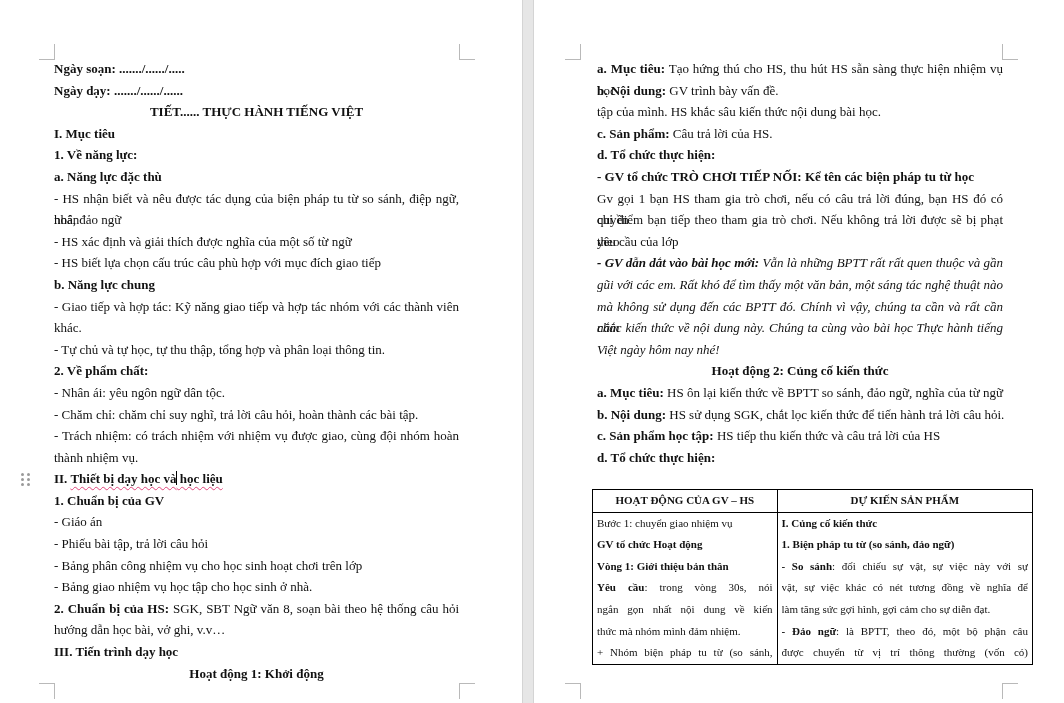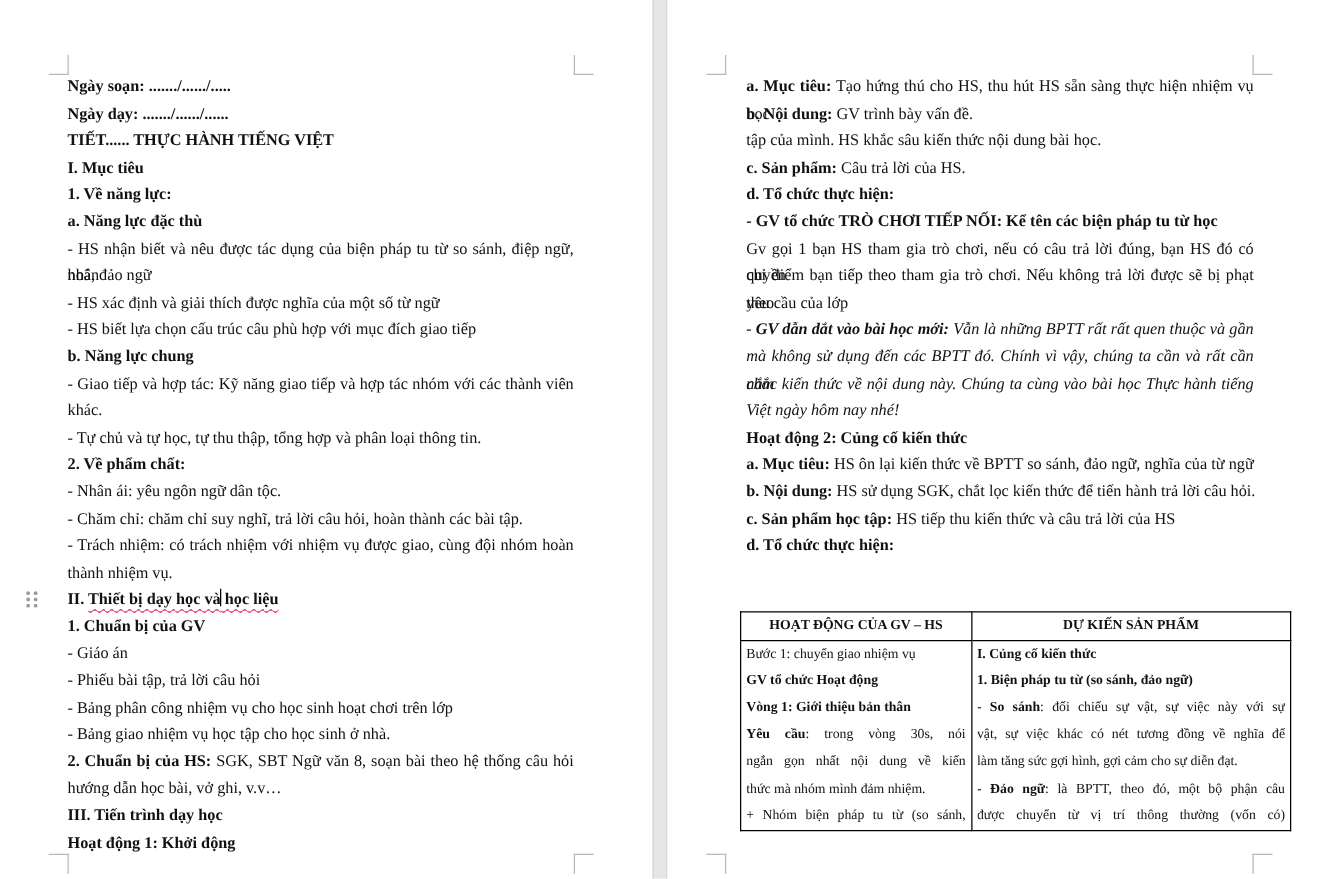--- a/index.html
+++ b/index.html
@@ -18,21 +18,21 @@
   .corner.br { border-left-width: 1px; border-top-width: 1px; }
 
   .content { position: absolute; font-size: 13px; line-height: 21.6px; font-family: Liberation Serif, serif; }
   .left-content { left: 54px; top: 58px; width: 405px; }
   .right-content { left: 597px; top: 58px; width: 406px; }
 
   .line { white-space: nowrap; height: 21.6px; }
   .just { text-align: justify; text-align-last: justify; white-space: normal; }
   .b { font-weight: bold; }
   .i { font-style: italic; }
-  .center { }
+  .center { text-align: center; }
   .squiggle { text-decoration: underline wavy #e0457b; text-decoration-thickness: 1px; text-underline-offset: 3px; }
   .caret { display: inline-block; width: 1px; height: 14px; background: #000; vertical-align: -2px; margin: 0 -0.5px; }
 
   .drag-handle { position: absolute; left: 21px; top: 473px; width: 10px; height: 14px; display: grid; grid-template-columns: 4px 4px; grid-template-rows: repeat(3, 4px); gap: 1px 2px; }
   .drag-handle span { width: 3px; height: 3px; background: #9a9a9a; border-radius: 50%; }
 
   table.act { position: absolute; left: 592px; top: 489px; width: 441px; border-collapse: collapse; font-size: 11px; line-height: 21.6px; }
   table.act td, table.act th { border: 1px solid #000; vertical-align: top; padding: 0 4px; }
   table.act th { font-weight: bold; text-align: center; height: 22px; padding-top: 0; }
   table.act .c1 { width: 185px; }
@@ -100,20 +100,21 @@
     <div class="line just"><span class="b ">a. Mục tiêu:</span><span class=""> Tạo hứng thú cho HS, thu hút HS sẵn sàng thực hiện nhiệm vụ học</span></div>
     <div class="line"><span class="b ">b. Nội dung:</span><span class=""> GV trình bày vấn đề.</span></div>
     <div class="line"><span class="">tập của mình. HS khắc sâu kiến thức nội dung bài học.</span></div>
     <div class="line"><span class="b ">c. Sản phẩm:</span><span class=""> Câu trả lời của HS.</span></div>
     <div class="line"><span class="b ">d. Tổ chức thực hiện:</span></div>
     <div class="line"><span class="b ">- GV tổ chức TRÒ CHƠI TIẾP NỐI: Kể tên các biện pháp tu từ học</span></div>
     <div class="line just"><span class="">Gv gọi 1 bạn HS tham gia trò chơi, nếu có câu trả lời đúng, bạn HS đó có quyền</span></div>
     <div class="line just"><span class="">chỉ điểm bạn tiếp theo tham gia trò chơi. Nếu không trả lời được sẽ bị phạt theo</span></div>
     <div class="line"><span class="">yêu cầu của lớp</span></div>
     <div class="line just"><span class="b i ">- GV dẫn dắt vào bài học mới:</span><span class="i "> Vẫn là những BPTT rất rất quen thuộc và gần</span></div>
+    <div class="line just"><span class="i ">gũi với các em. Rất khó để tìm thấy một văn bản, một sáng tác nghệ thuật nào</span></div>
     <div class="line just"><span class="i ">mà không sử dụng đến các BPTT đó. Chính vì vậy, chúng ta cần và rất cần nắm</span></div>
     <div class="line just"><span class="i ">chắc kiến thức về nội dung này. Chúng ta cùng vào bài học Thực hành tiếng</span></div>
     <div class="line"><span class="i ">Việt ngày hôm nay nhé!</span></div>
     <div class="line center"><span class="b ">Hoạt động 2: Củng cố kiến thức</span></div>
     <div class="line just"><span class="b ">a. Mục tiêu:</span><span class=""> HS ôn lại kiến thức về BPTT so sánh, đảo ngữ, nghĩa của từ ngữ</span></div>
     <div class="line"><span class="b ">b. Nội dung:</span><span class=""> HS sử dụng SGK, chắt lọc kiến thức để tiến hành trả lời câu hỏi.</span></div>
     <div class="line"><span class="b ">c. Sản phẩm học tập:</span><span class=""> HS tiếp thu kiến thức và câu trả lời của HS</span></div>
     <div class="line"><span class="b ">d. Tổ chức thực hiện:</span></div>
   </div>
 

